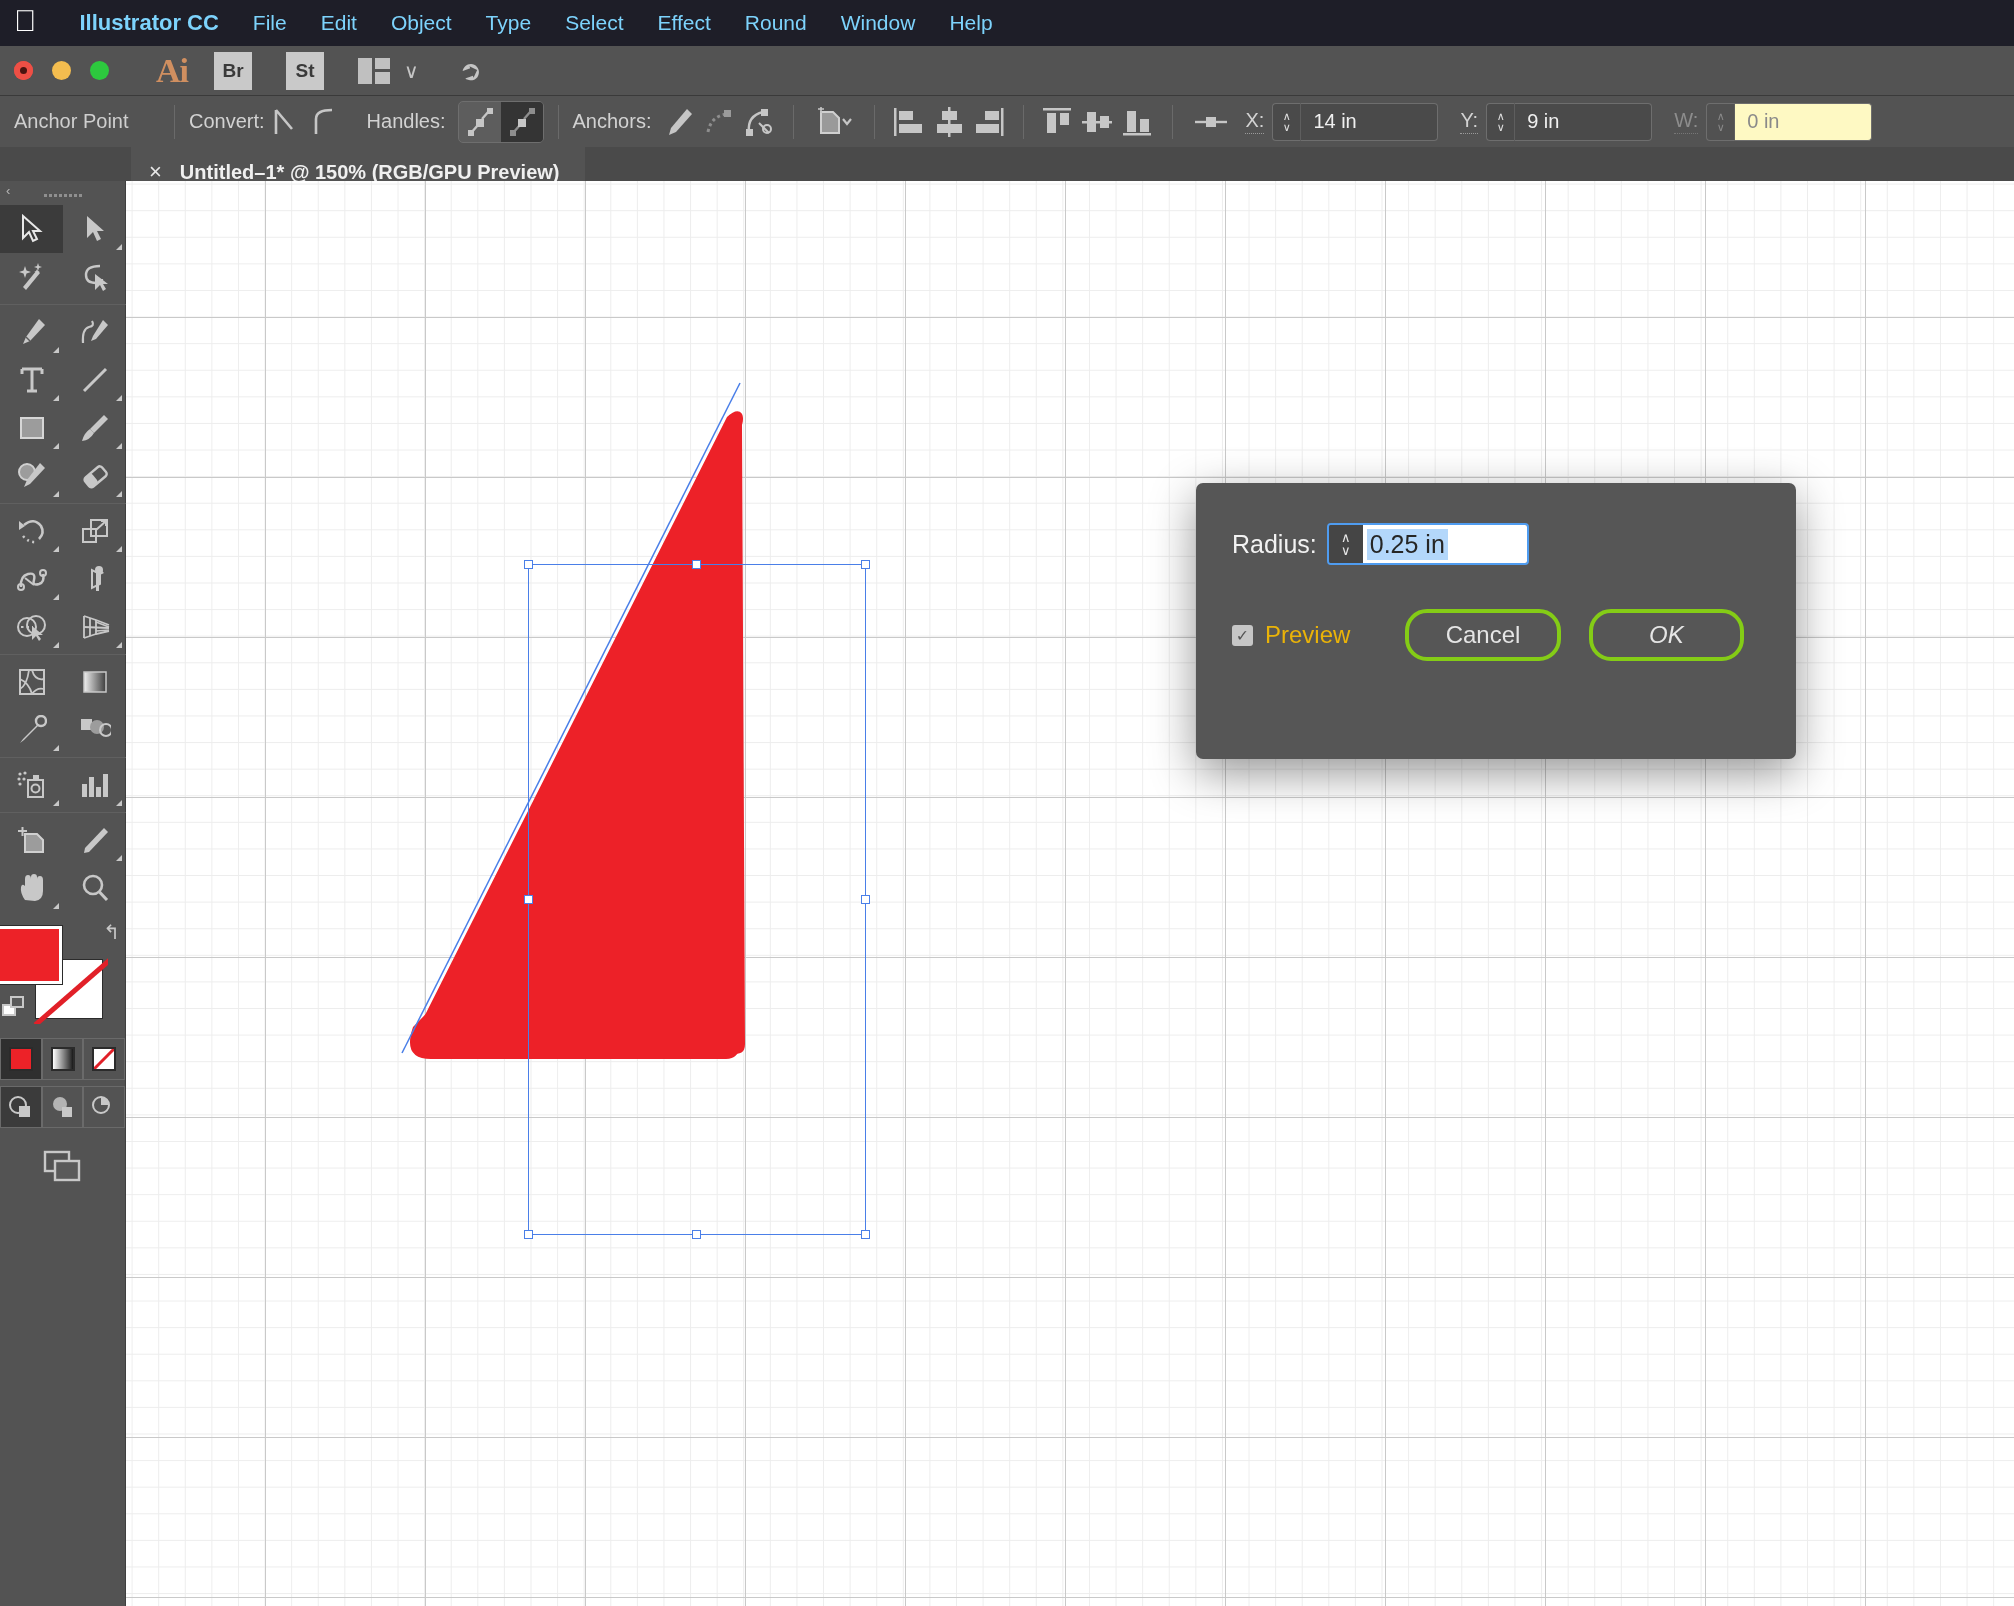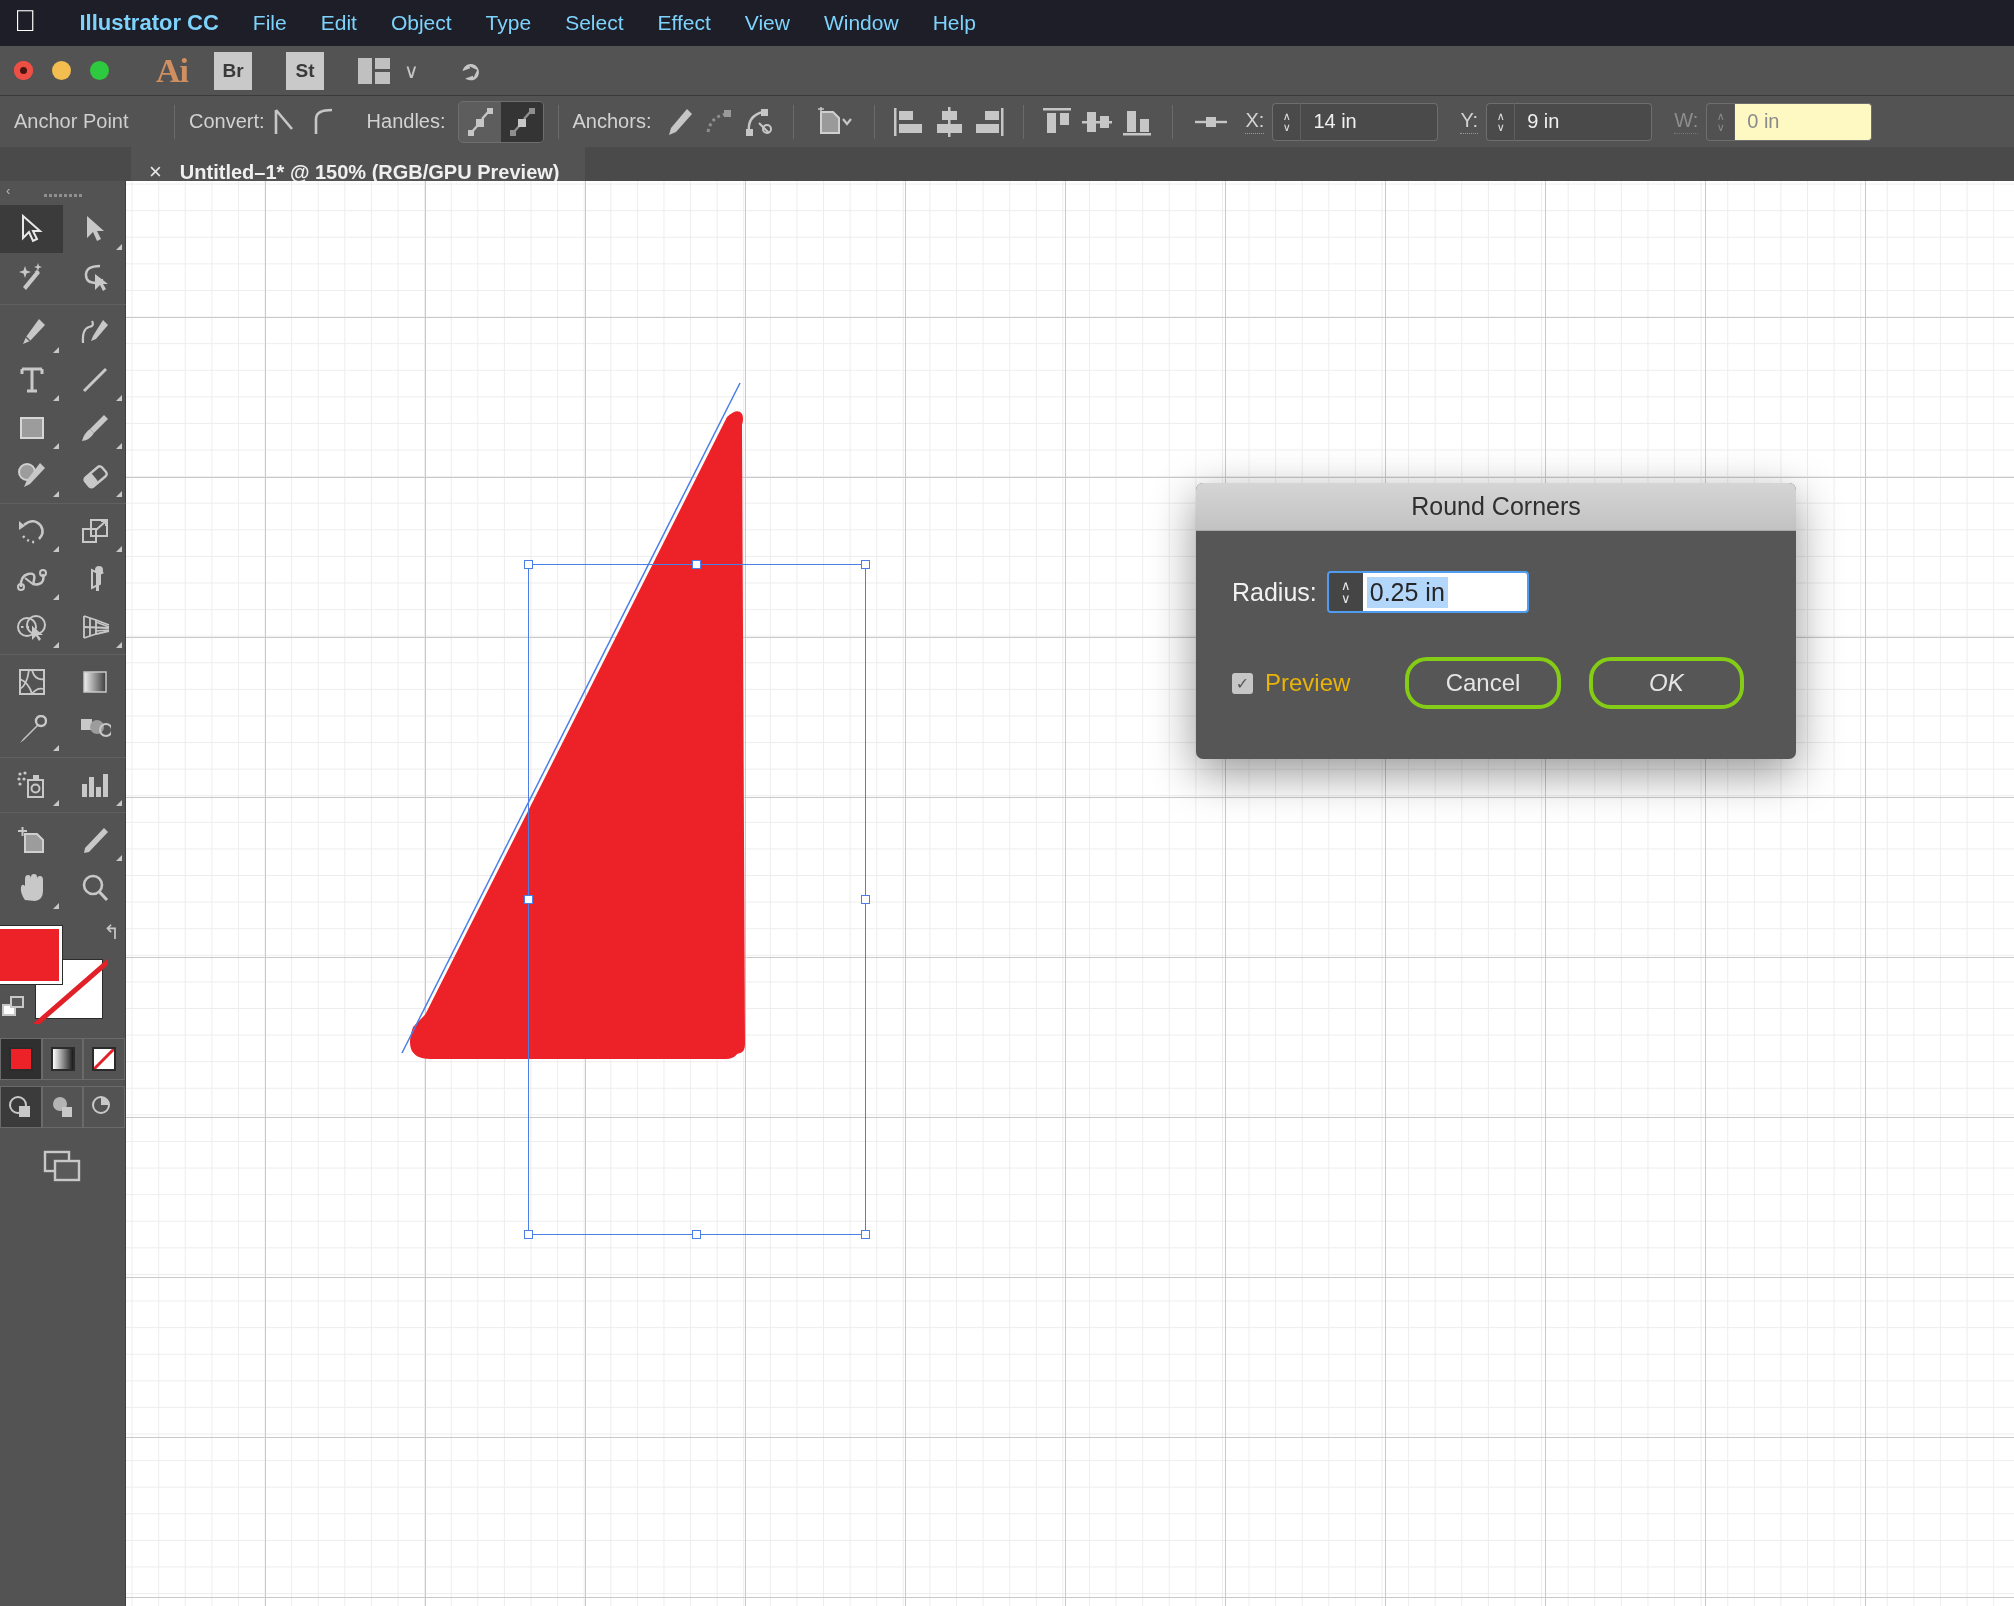--- a/index.html
+++ b/index.html
@@ -280,21 +280,21 @@
 
 <div id="menubar">
   <span class="apple-logo"></span>
   <span class="mb-item bold">Illustrator CC</span>
   <span class="mb-item">File</span>
   <span class="mb-item">Edit</span>
   <span class="mb-item">Object</span>
   <span class="mb-item">Type</span>
   <span class="mb-item">Select</span>
   <span class="mb-item">Effect</span>
-  <span class="mb-item">View</span>
+  <span class="mb-item">Round</span>
   <span class="mb-item">Window</span>
   <span class="mb-item">Help</span>
 </div>
 
 <div id="apptoolbar">
   <span class="wctl red"></span>
   <span class="wctl yellow"></span>
   <span class="wctl green"></span>
   <span class="ai-logo">Ai</span>
   <span class="sq-btn">Br</span>
@@ -828,21 +828,20 @@
     <span class="handle h-tr"></span>
     <span class="handle h-ml"></span>
     <span class="handle h-mr"></span>
     <span class="handle h-bl"></span>
     <span class="handle h-bc"></span>
     <span class="handle h-br"></span>
   </div>
 </div>
 
 <div id="dialog">
-  <div id="dlg-title">Round Corners</div>
   <div id="dlg-body">
     <div class="dlg-row1">
       <span class="dlg-lab">Radius:</span>
       <span class="radius-field">
         <span class="rf-step">
           <span>∧</span>
           <span>∨</span>
         </span>
         <span class="rf-input">
           <span class="rf-sel">0.25 in</span>

